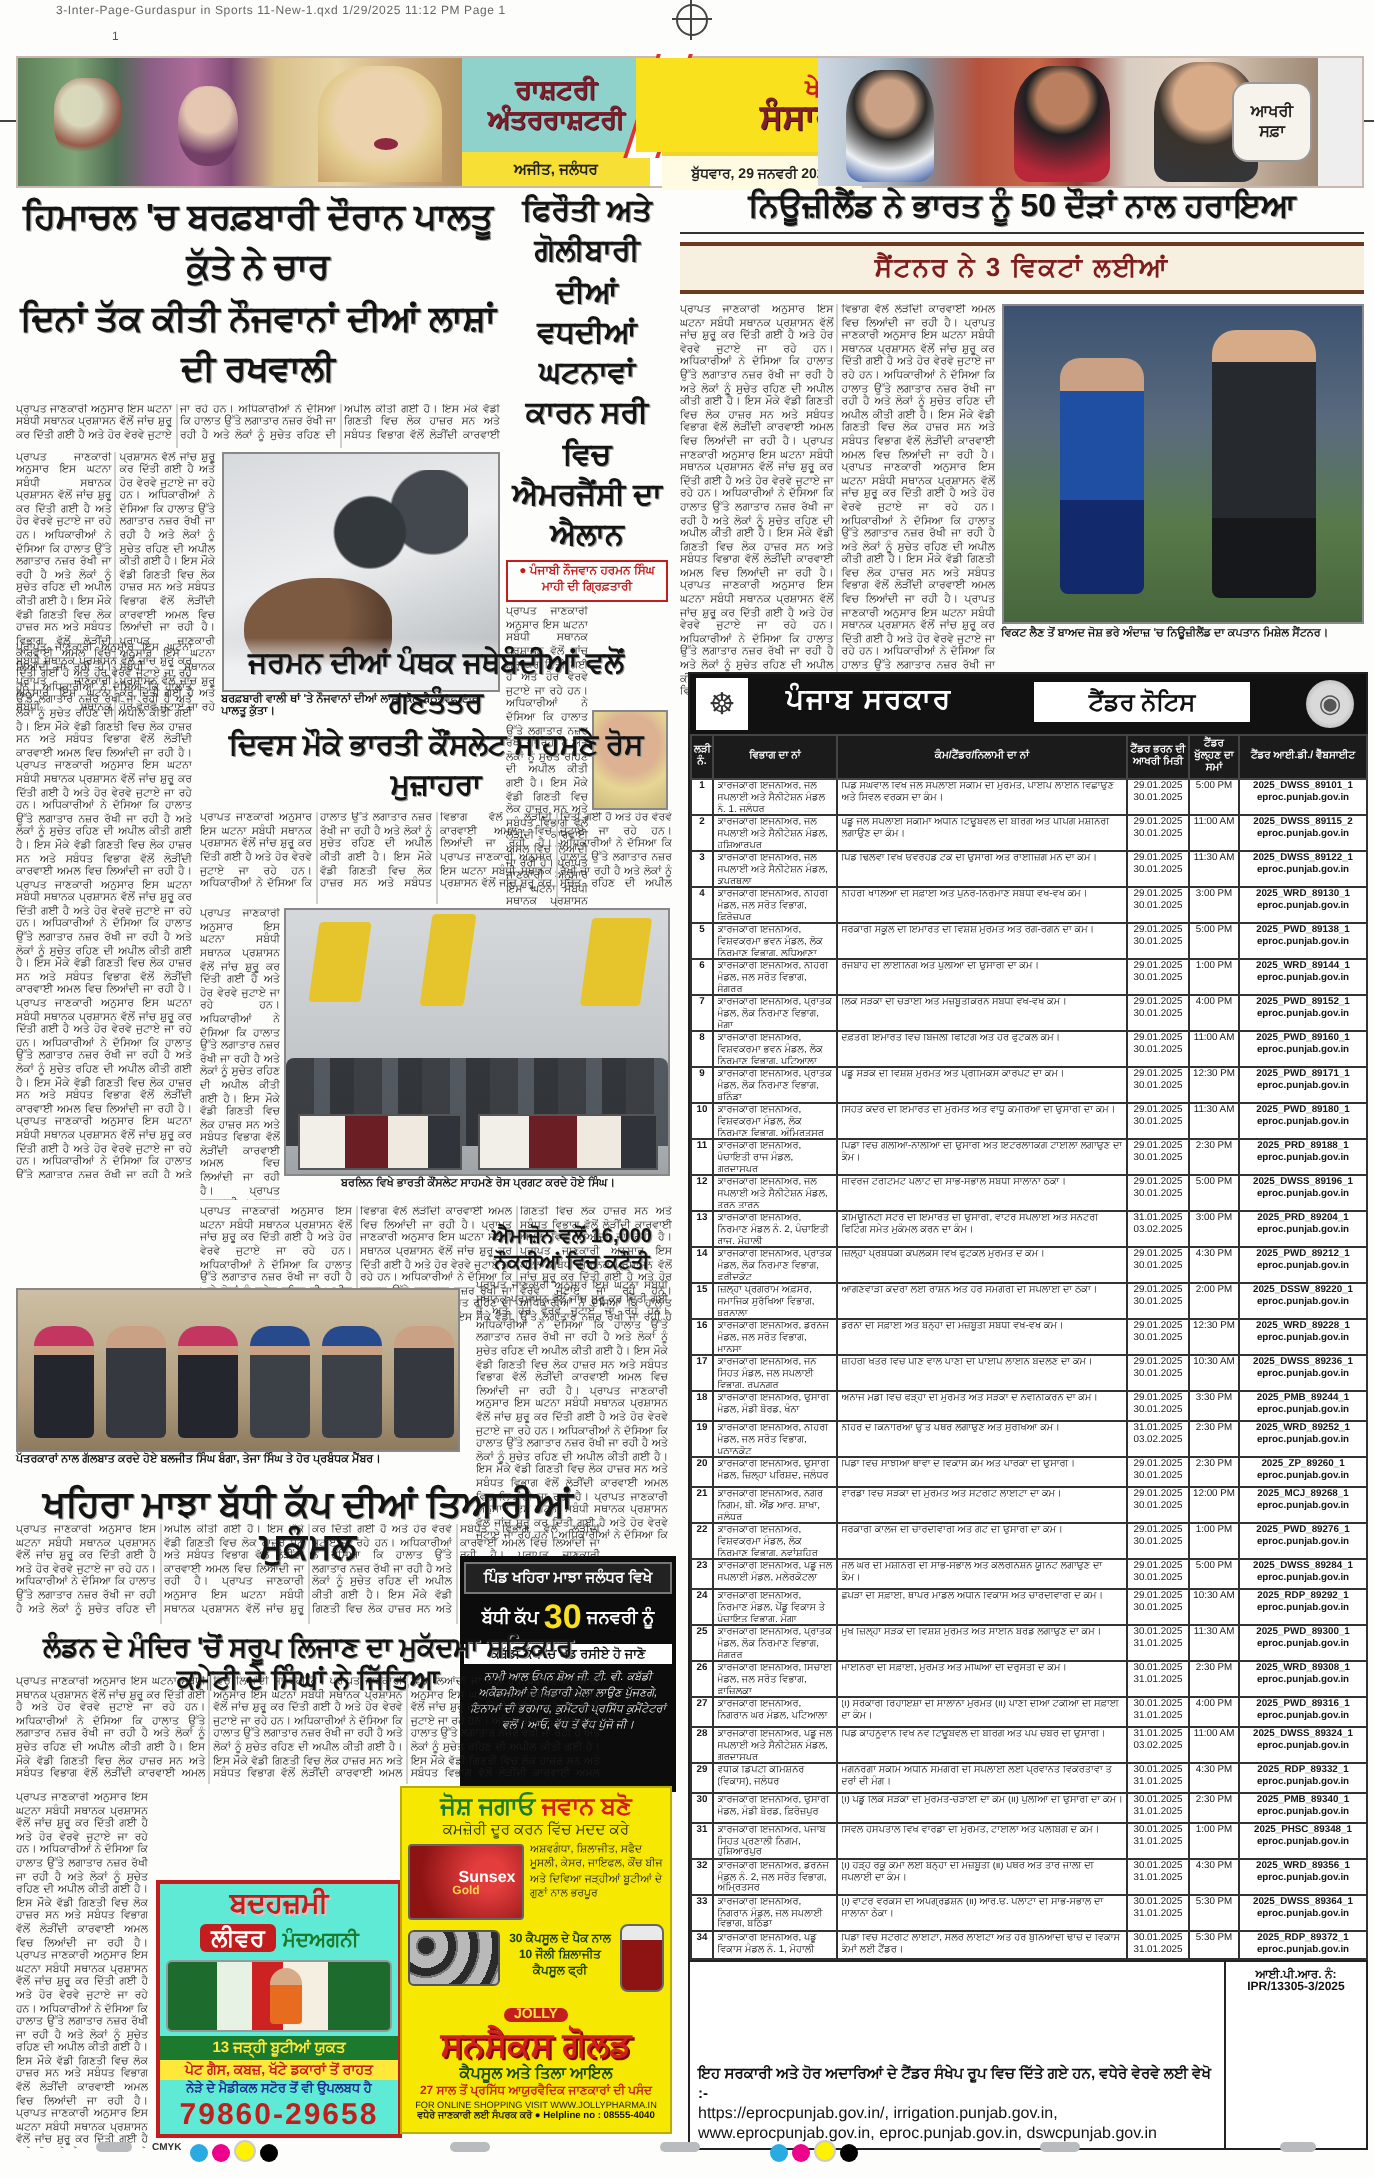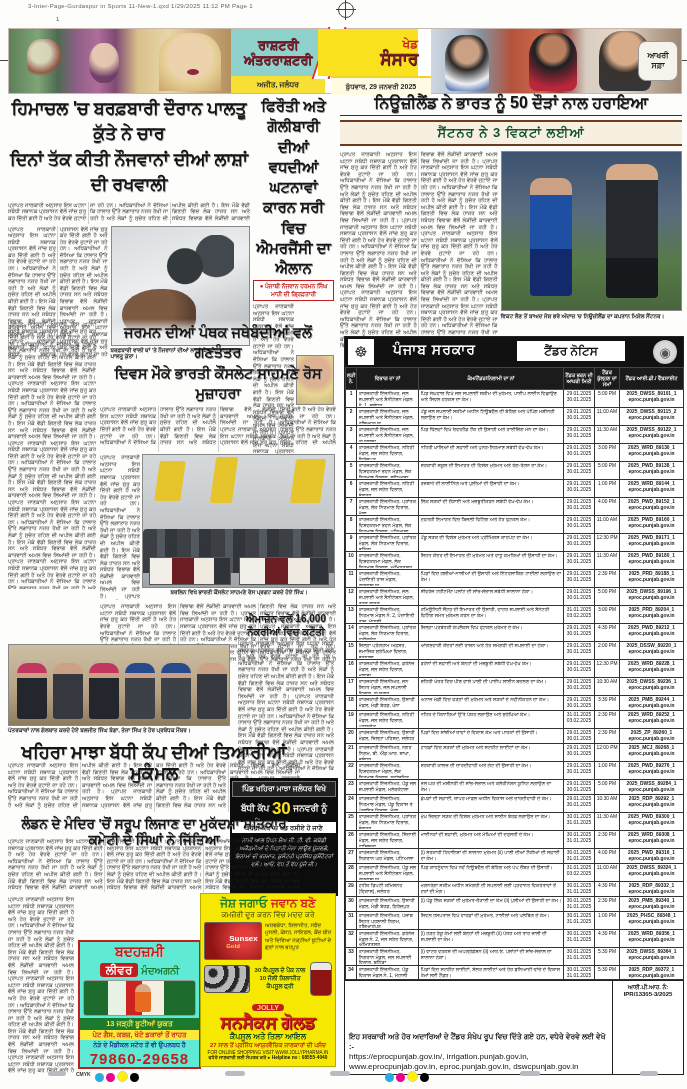--- a/index.html
+++ b/index.html
@@ -24,21 +24,21 @@
   .mh-left .lips{position:absolute;left:178px;top:40px;width:12px;height:6px;border-radius:50%;background:#8e2740;}
   .mh-center{position:absolute;left:222px;top:0;width:200px;height:100%;background:#fff;}
   .mh-nat{position:absolute;left:0;top:0;width:94px;height:47px;background:#8ed2cb;display:flex;flex-direction:column;justify-content:center;align-items:center;}
   .mh-nat div{font-weight:bold;color:#7d1f2d;font-size:13px;line-height:1.15;text-shadow:.5px .5px 0 #4e141d;}
   .mh-ed{position:absolute;left:0;top:47px;width:94px;height:17px;background:#f7df35;display:flex;align-items:center;justify-content:center;font-size:7.5px;font-weight:bold;color:#222;}
   .mh-slash{position:absolute;left:89px;top:-2px;width:14px;height:52px;background:#fff;transform:skewX(-18deg);border-left:2px solid #d33;border-right:2px solid #d33;}
   .mh-sport{position:absolute;left:87px;top:0;width:100px;height:47px;background:#f9e11e;display:flex;flex-direction:column;align-items:flex-end;justify-content:center;}
   .mh-sport .l1{color:#c92121;font-weight:bold;font-size:12px;line-height:1;}
   .mh-sport .l2{color:#7d1f2d;font-weight:bold;font-size:17px;line-height:1.05;text-shadow:.5px .5px 0 #3d0f16;}
   .mh-date{position:absolute;left:100px;top:47px;width:100px;height:17px;background:#fffbe2;border-top:2px solid #f1d32a;display:flex;align-items:center;justify-content:center;font-size:7px;font-weight:bold;color:#222;}
-  .mh-right{position:absolute;left:422px;top:0;width:250px;height:100%;
+  .mh-right{position:absolute;left:400px;top:0;width:250px;height:100%;
      background:linear-gradient(90deg,#cfd8e2 0%,#aebdcb 12%,#85929e 20%,#b5523d 32%,#c8694a 44%,#8e3c33 52%,#d8cdc2 62%,#e6d7c8 76%,#b8a591 90%,#9c8874 100%);}
   .mh-right .f1{position:absolute;left:14px;top:6px;width:44px;height:56px;border-radius:40% 40% 8px 8px;background:radial-gradient(circle at 50% 30%,#caa184 0 26%,#2c2a28 40%,#eef1f4 72%,#2d4f9e 100%);}
   .mh-right .f2{position:absolute;left:98px;top:4px;width:48px;height:58px;border-radius:40% 40% 8px 8px;background:radial-gradient(circle at 50% 28%,#b97f5e 0 26%,#1f2022 38%,#b8273a 80%);}
   .mh-right .f3{position:absolute;left:168px;top:2px;width:52px;height:60px;border-radius:42% 42% 8px 8px;background:radial-gradient(circle at 50% 30%,#d8ab88 0 32%,#3a332d 48%,#33373c 100%);}
   .mh-note{position:absolute;right:3px;top:12px;width:38px;height:38px;background:#f6f3ec;border:1px solid #999;border-radius:8px;display:flex;flex-direction:column;align-items:center;justify-content:center;font-size:8px;font-weight:bold;color:#222;line-height:1.2;}
   
   .hl{font-weight:bold;color:#141414;text-align:center;text-shadow:.6px .6px 0 #9a9a9a;}
   .body-txt{font-size:5.4px;line-height:1.22;text-align:justify;color:#1d1d1d;overflow:hidden;}
   .cols2{column-count:2;column-gap:4px;column-rule:1px solid #cfcfcf;}
   .cols3{column-count:3;column-gap:4px;column-rule:1px solid #cfcfcf;}
@@ -64,21 +64,21 @@
   #ph-woman{background:radial-gradient(circle at 50% 34%,#dcb293 0 40%,#e7d693 62%,#cbb97f 100%);}
   
   #ph-group{background:linear-gradient(180deg,#cdbfa4 0%,#b5a182 60%,#8e7a5d 100%);}
   #ph-group .man{position:absolute;bottom:6px;width:30px;height:56px;border-radius:10px 10px 3px 3px;background:linear-gradient(180deg,#caa184 0 20%,#35393f 20%);}
   #ph-group .t1{background:linear-gradient(180deg,#c2365f 0 18%,#caa184 18% 26%,#23262c 26%)!important;}
   #ph-group .t2{background:linear-gradient(180deg,#274a8c 0 18%,#caa184 18% 26%,#3c4148 26%)!important;}
   
   .rednote{border:1px solid #c41d1d;color:#c41d1d;font-weight:bold;font-size:6px;line-height:1.25;padding:2px;text-align:center;}
   
   .subhead{border-top:2px solid #6b3a1f;border-bottom:2px solid #6b3a1f;background:#f7efe0;
-           font-weight:bold;font-size:13px;text-align:center;color:#14532d;letter-spacing:1px;padding:3px 0;}
+           font-weight:bold;font-size:13px;text-align:center;color:#7f1d1d;letter-spacing:1px;padding:3px 0;}
   
   .greenbox{background:#dcead0;padding:3px 2px;font-weight:bold;font-size:9.5px;line-height:1.3;text-align:center;color:#15230f;}
   
   #noticebox{background:#0c0c0c;color:#fff;text-align:center;padding:3px 2px;}
   #noticebox .n1{font-size:7.5px;font-weight:bold;background:#222;border:1px solid #777;padding:2px 1px;}
   #noticebox .n2{font-size:9px;font-weight:bold;margin-top:2px;}
   #noticebox .n2 .big{font-size:17px;color:#f9e11e;vertical-align:middle;}
   #noticebox .n3{font-size:6.5px;font-weight:bold;background:#fff;color:#111;margin-top:3px;padding:1.5px 0;}
   #noticebox .n4{font-size:5.6px;font-style:italic;color:#eee;margin-top:3px;line-height:1.45;}
   

